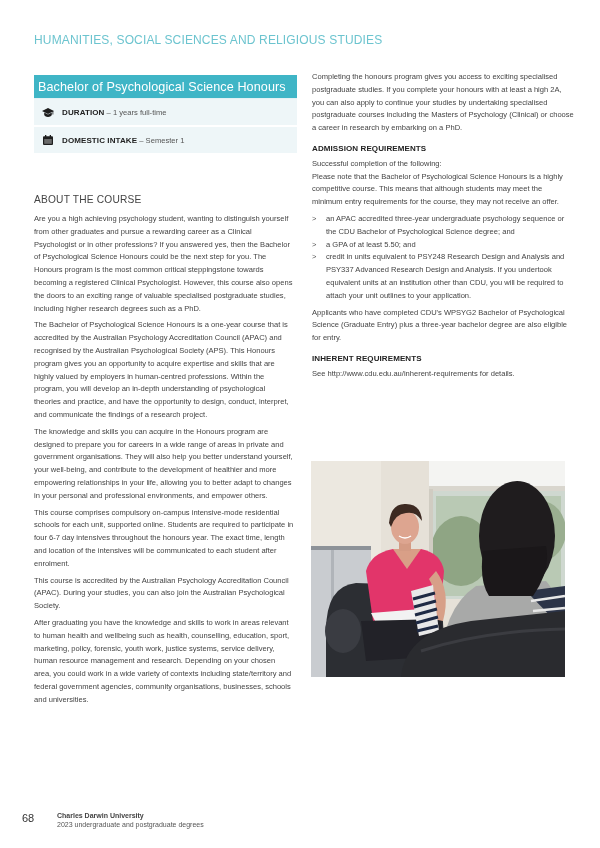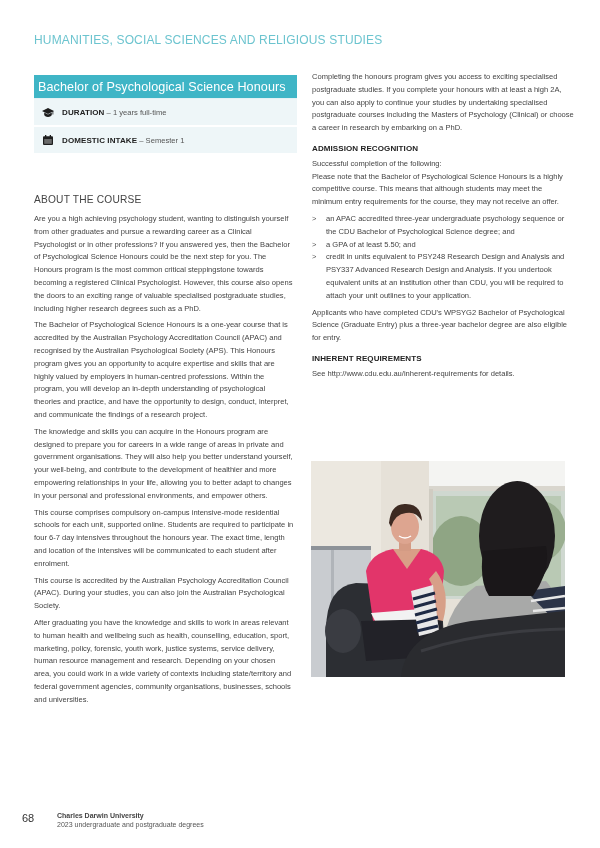--- a/index.html
+++ b/index.html
@@ -92,21 +92,21 @@
   <p>This course comprises compulsory on-campus intensive-mode residential schools for each unit, supported online. Students are required to participate in four 6-7 day intensives throughout the honours year. The exact time, length and location of the intensives will be communicated to each student after enrolment.</p>
 
   <p>This course is accredited by the Australian Psychology Accreditation Council (APAC). During your studies, you can also join the Australian Psychological Society.</p>
 
   <p>After graduating you have the knowledge and skills to work in areas relevant to human health and wellbeing such as health, counselling, education, sport, marketing, policy, forensic, youth work, justice systems, service delivery, human resource management and research. Depending on your chosen area, you could work in a wide variety of contexts including state/territory and federal government agencies, community organisations, businesses, schools and universities.</p>
 </div>
 
 <div class="col col-right">
   <p>Completing the honours program gives you access to exciting specialised postgraduate studies. If you complete your honours with at least a high 2A, you can also apply to continue your studies by undertaking specialised postgraduate courses including the Masters of Psychology (Clinical) or choose a career in research by embarking on a PhD.</p>
 
-  <div class="sub-heading">ADMISSION RECOGNITION</div>
+  <div class="sub-heading">ADMISSION REQUIREMENTS</div>
   <p style="margin-bottom:0">Successful completion of the following:</p>
   <p>Please note that the Bachelor of Psychological Science Honours is a highly competitive course. This means that although students may meet the minimum entry requirements for the course, they may not receive an offer.</p>
   <ul class="bullets">
     <li><span class="marker">&gt;</span><span>an APAC accredited three-year undergraduate psychology sequence or the CDU Bachelor of Psychological Science degree; and</span></li>
     <li><span class="marker">&gt;</span><span>a GPA of at least 5.50; and</span></li>
     <li><span class="marker">&gt;</span><span>credit in units equivalent to PSY248 Research Design and Analysis and PSY337 Advanced Research Design and Analysis. If you undertook equivalent units at an institution other than CDU, you will be required to attach your unit outlines to your application.</span></li>
   </ul>
   <p>Applicants who have completed CDU's WPSYG2 Bachelor of Psychological Science (Graduate Entry) plus a three-year bachelor degree are also eligible for entry.</p>
 
   <div class="sub-heading">INHERENT REQUIREMENTS</div>

